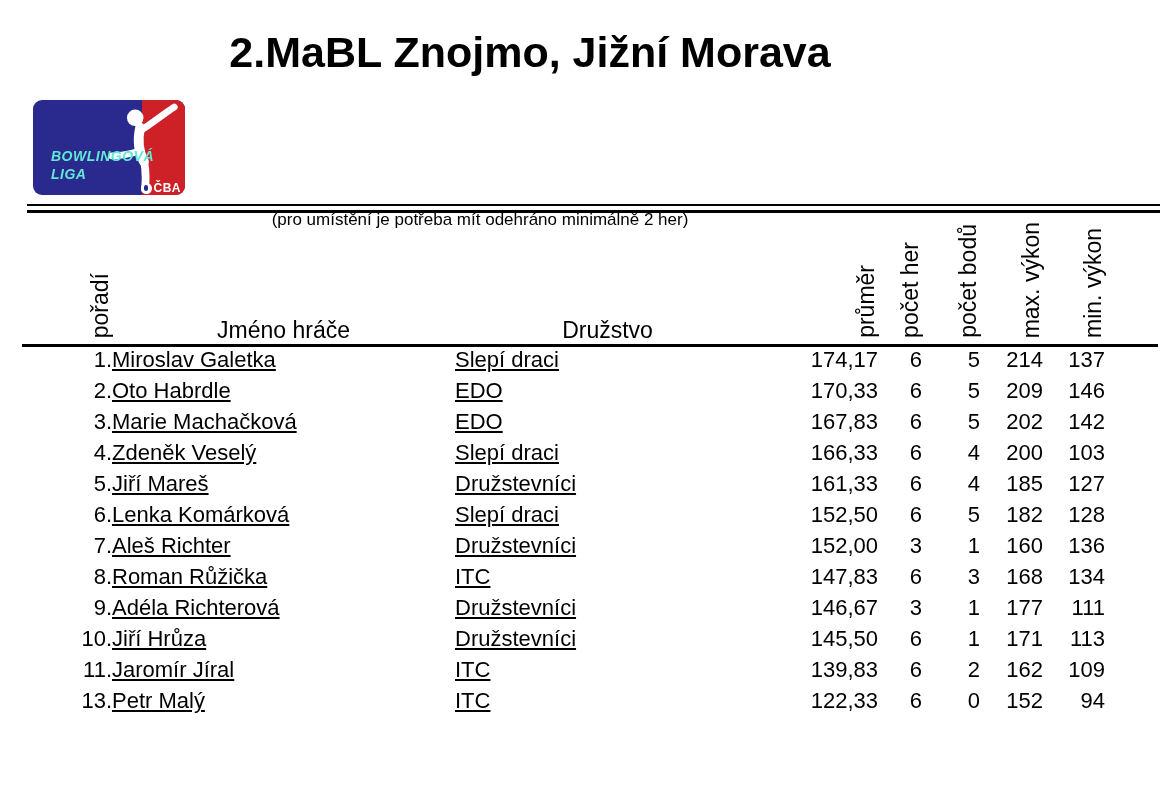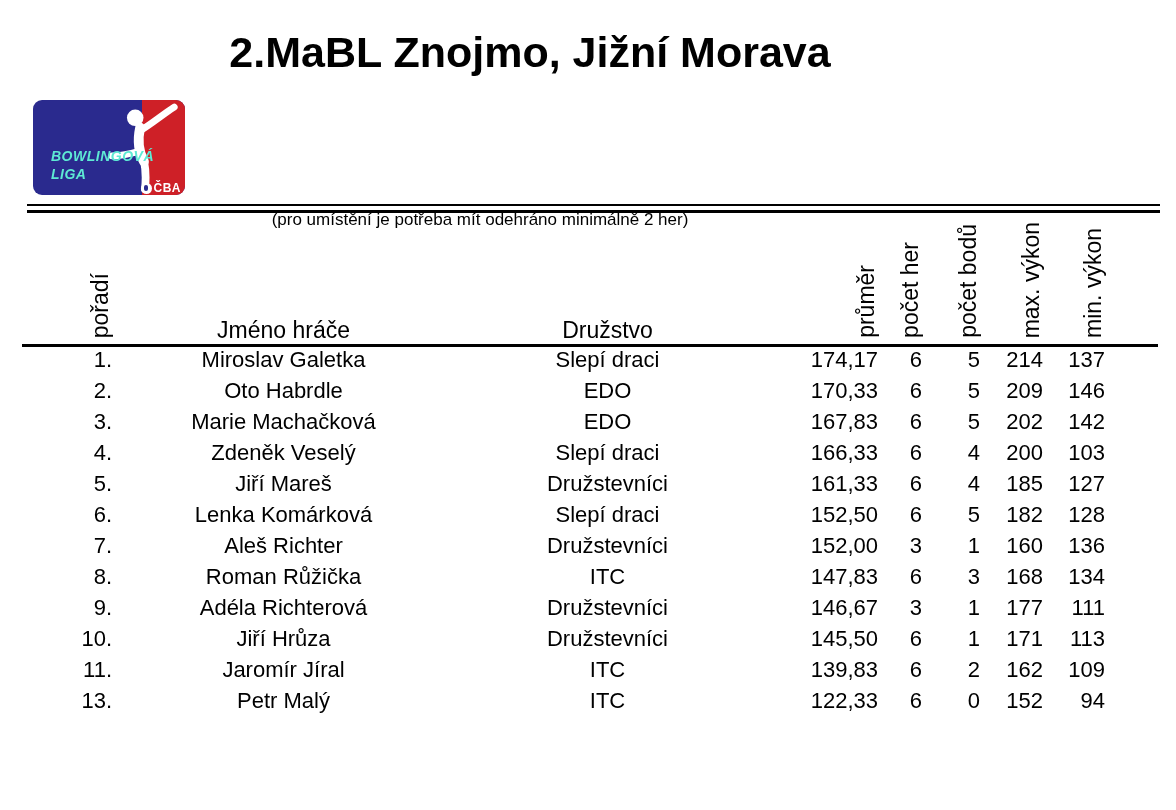--- a/index.html
+++ b/index.html
@@ -72,21 +72,21 @@
   .col-avg   { width:118px; }
   .col-games { width:44px;  }
   .col-pts   { width:58px;  }
   .col-max   { width:63px;  }
   .col-min   { width:62px;  }
   th.h-rank { text-align:right; }
   th.h-name, th.h-team { text-align:center; font-size:23px; }
   th.h-num { text-align:right; }
   tbody td { height:31px; line-height:31px; white-space:nowrap; }
   td.c-rank { text-align:right; }
-  td.c-name, td.c-team { text-align:center; padding-left:9px; }
+  td.c-name, td.c-team { text-align:left; padding-left:9px;text-decoration:underline; }
   td.c-num { text-align:right; }
 </style>
 </head>
 <body>
 
 <div class="page">
 
   <div class="title">2.MaBL Znojmo, Jižní Morava</div>
 
   <div class="logo">

